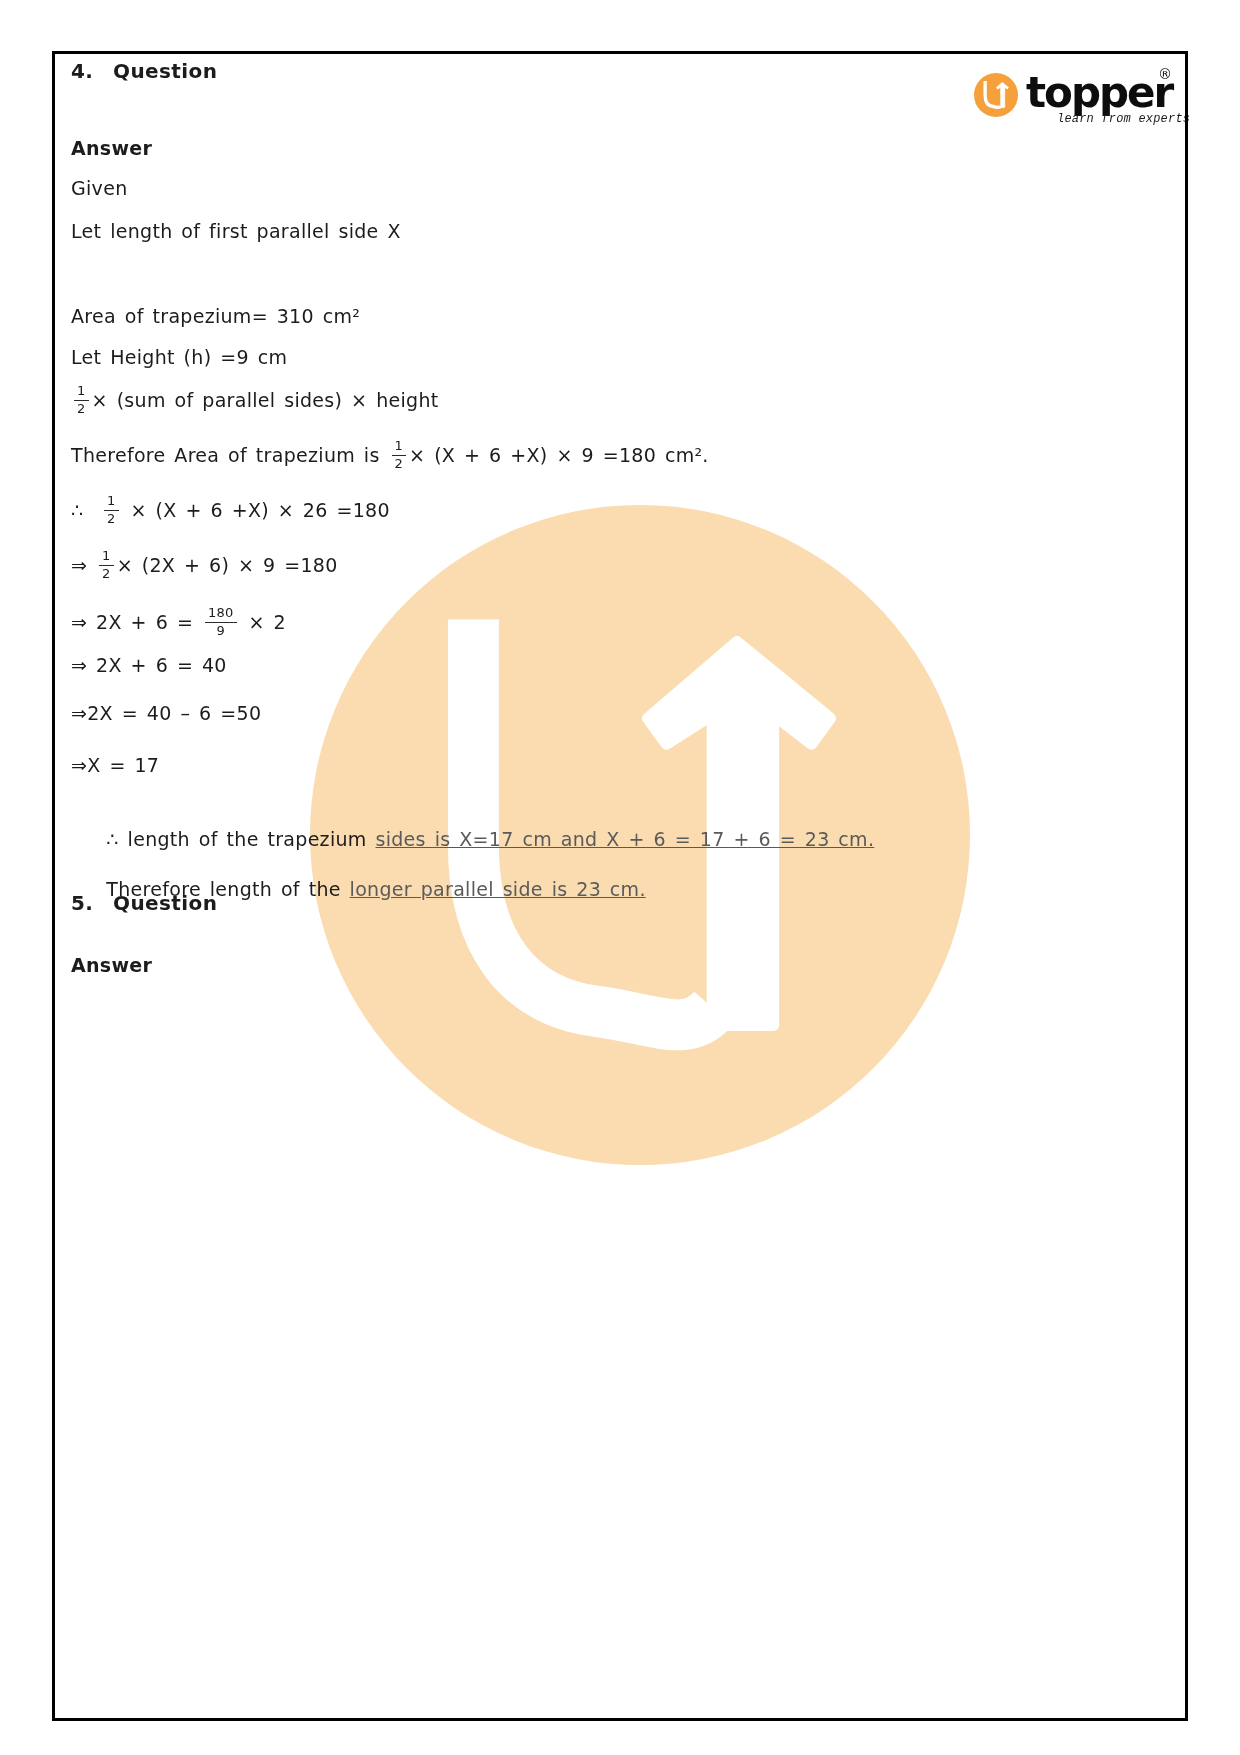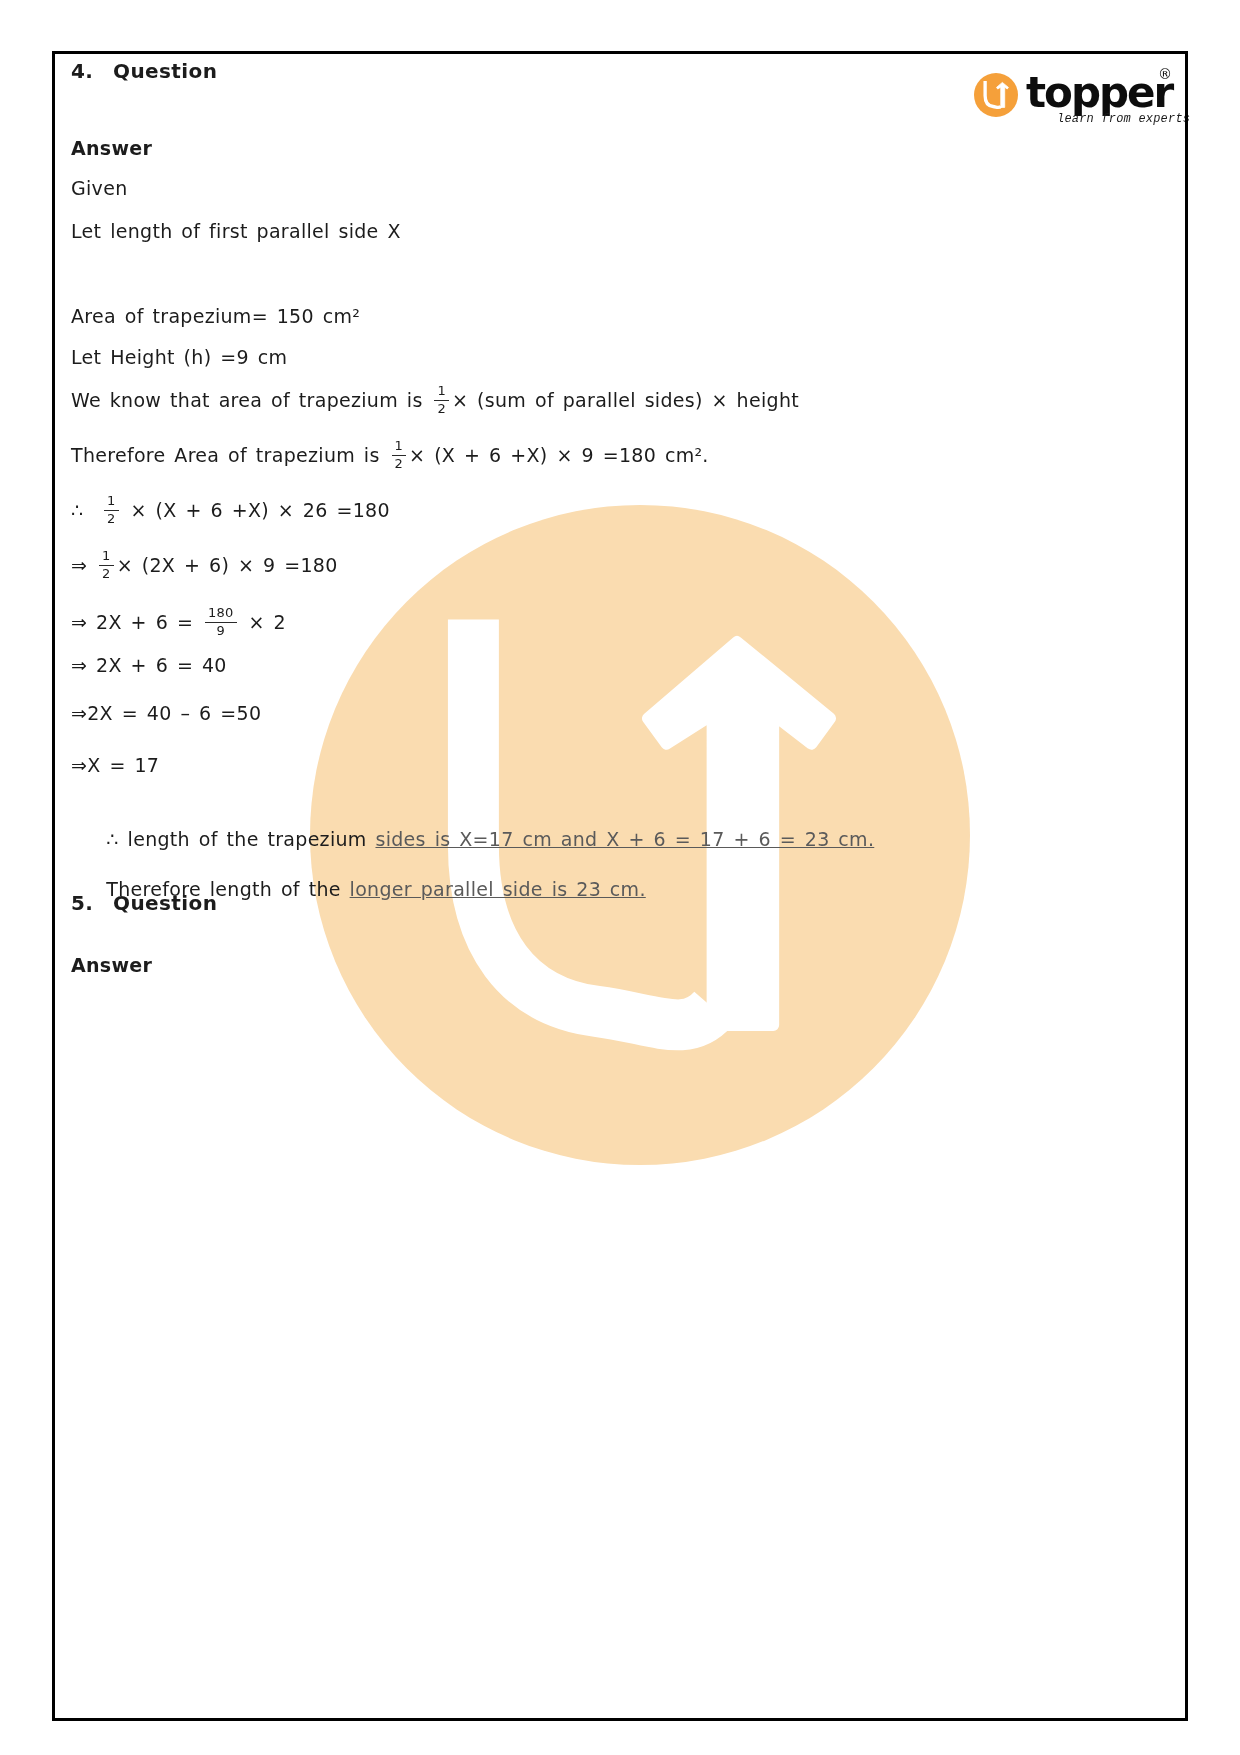--- a/index.html
+++ b/index.html
@@ -62,25 +62,24 @@
   <div class="frame"></div>
 
   <div class="logo-brand">topper</div>
   <div class="logo-reg">®</div>
   <div class="logo-tagline">learn from experts</div>
 
   <div class="line h-title" style="top:58px">4.  Question</div>
   <div class="line bold" style="top:135px">Answer</div>
   <div class="line" style="top:175px">Given</div>
   <div class="line" style="top:218px">Let length of first parallel side X</div>
-  <div class="line" style="top:303px">Area of trapezium= 150 cm²</div>
+  <div class="line" style="top:303px">Area of trapezium= 310 cm²</div>
   <div class="line" style="top:344px">Let Height (h) =9 cm</div>
 
   <div class="line mathline" style="top:378px;height:44px">
-    <span>We know that area of trapezium is </span>
     <span class="frac">
       <span class="num">1</span>
       <span class="den">2</span>
     </span>
     <span>× (sum of parallel sides) × height</span>
   </div>
 
   <div class="line mathline" style="top:433px;height:44px">
     <span>Therefore Area of trapezium is </span>
     <span class="frac">

